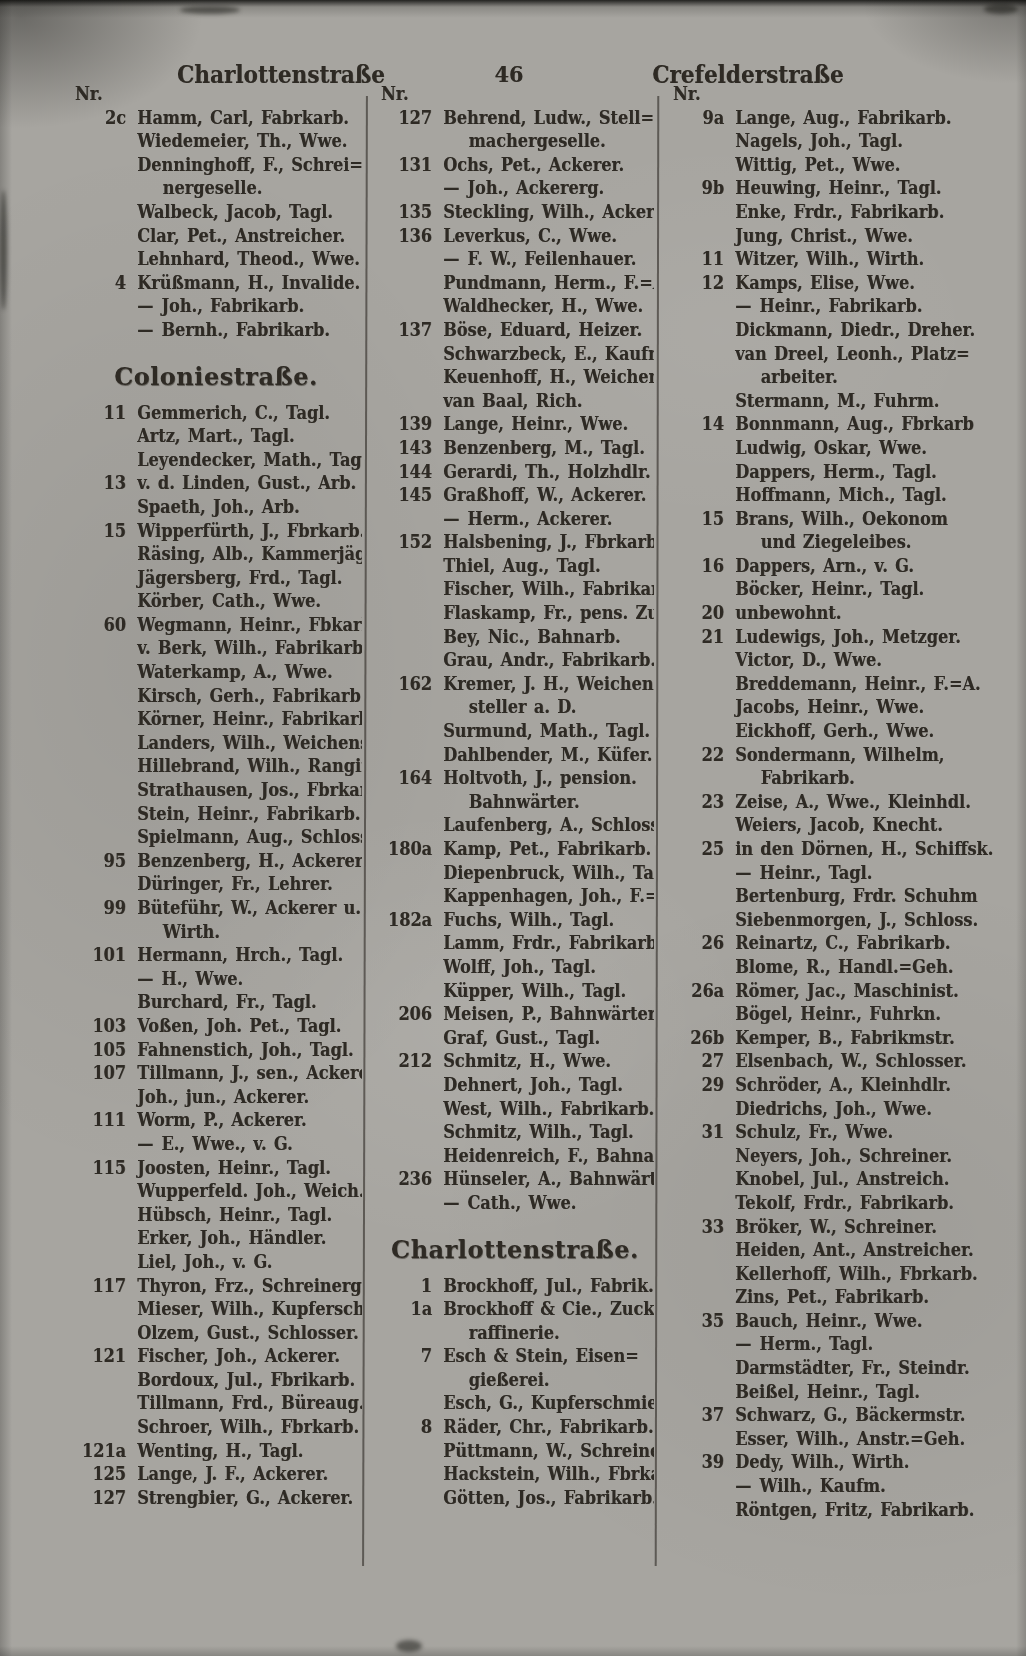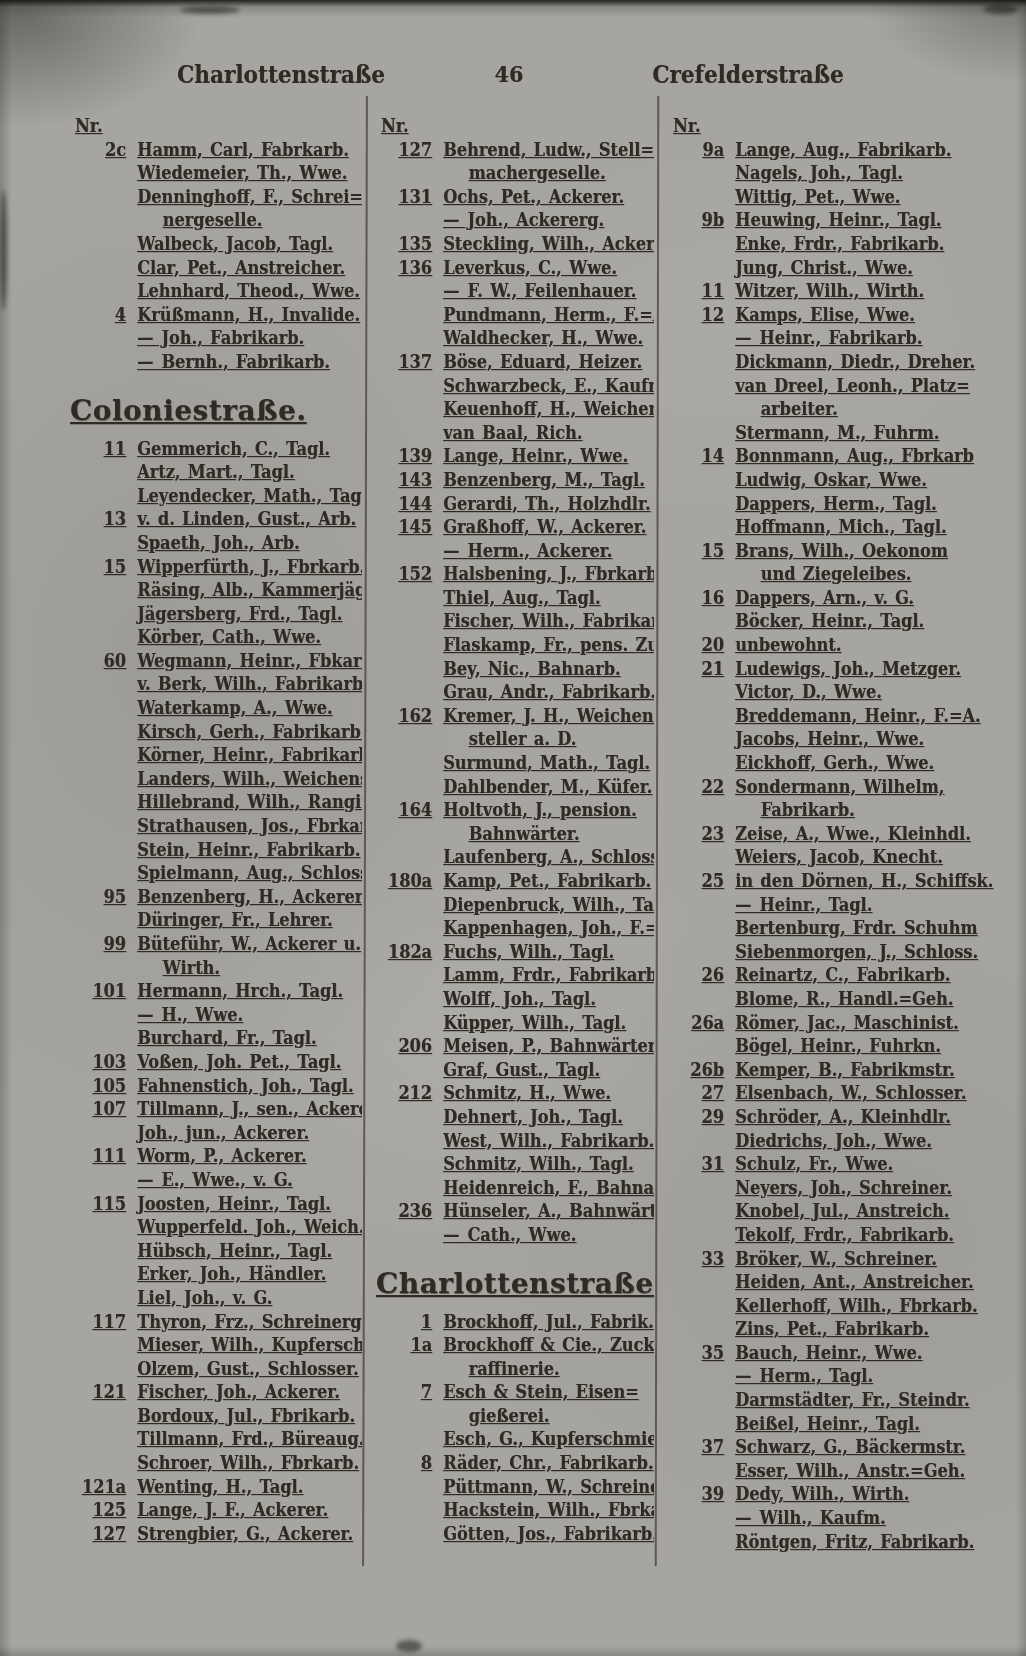--- a/index.html
+++ b/index.html
@@ -24,38 +24,38 @@
     position:absolute;top:60px;font-size:24px;font-weight:bold;
     transform:translateX(-50%) scaleX(0.9);white-space:nowrap;
     text-shadow:0.4px 0.4px 0.6px rgba(40,36,30,0.55);
   }
   #hdr-left{left:281px;}
   #hdr-num{left:509px;font-size:23px;}
   #hdr-right{left:748px;}
   .vrule{position:absolute;top:96px;width:2px;height:1470px;background:rgba(48,44,39,0.62);}
   #rule1{left:364px;transform:rotate(0.15deg);}
   #rule2{left:656px;transform:rotate(0.1deg);}
-  .col{position:absolute;top:114px;overflow:hidden;height:1500px;text-decoration:underline;}
+  .col{position:absolute;top:82px;overflow:hidden;height:1500px;}
   #col-1{left:70px;width:292px;}
   #col-2{left:376px;width:278px;}
   #col-3{left:668px;width:352px;}
   .row{
     display:flex;align-items:flex-start;
     font-size:19px;font-weight:bold;line-height:23.6px;
     transform:scaleX(0.85);transform-origin:0 50%;
     word-spacing:2px;white-space:nowrap;
     text-shadow:0.4px 0.4px 0.6px rgba(40,36,30,0.5);
   }
   .num{width:66px;min-width:66px;padding-right:13px;text-align:right;}
   .txt{flex:1;}
   .line{white-space:nowrap;}
   .cont{padding-left:30px;}
   .nr-label{padding-left:6px;}
   .street-heading{
-    text-align:left;font-size:28px;font-weight:bold;
+    text-align:center;font-size:24px;font-weight:bold;
     margin:20px 0 10px 0;letter-spacing:0.5px;
     text-shadow:0.5px 0.5px 0.7px rgba(40,36,30,0.55);
   }
   .speck{position:absolute;background:rgba(18,17,14,0.5);border-radius:50%;filter:blur(2px);}
   #speck-a{left:0px;top:190px;width:7px;height:120px;}
   #speck-b{left:396px;top:1640px;width:26px;height:12px;}
   #speck-c{left:984px;top:4px;width:34px;height:10px;}
   #speck-d{left:180px;top:6px;width:60px;height:8px;}
 </style>
 </head>

